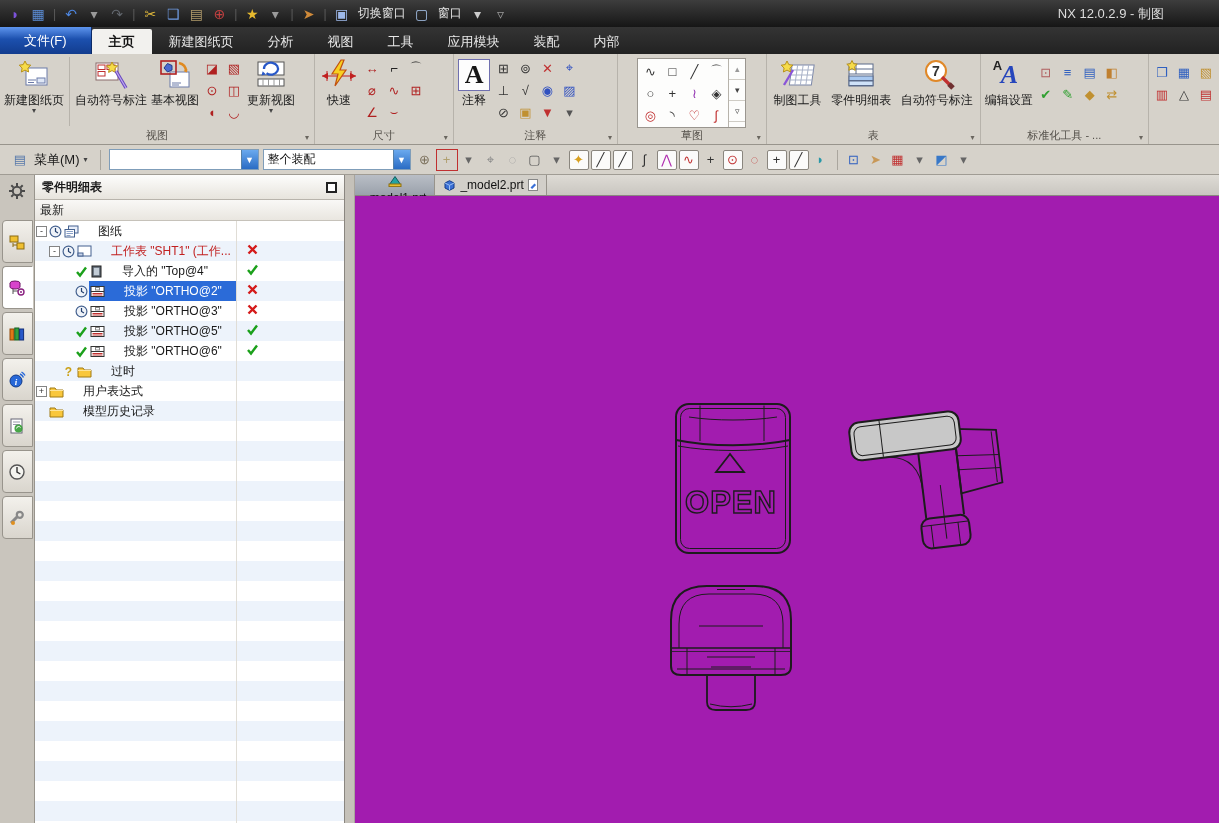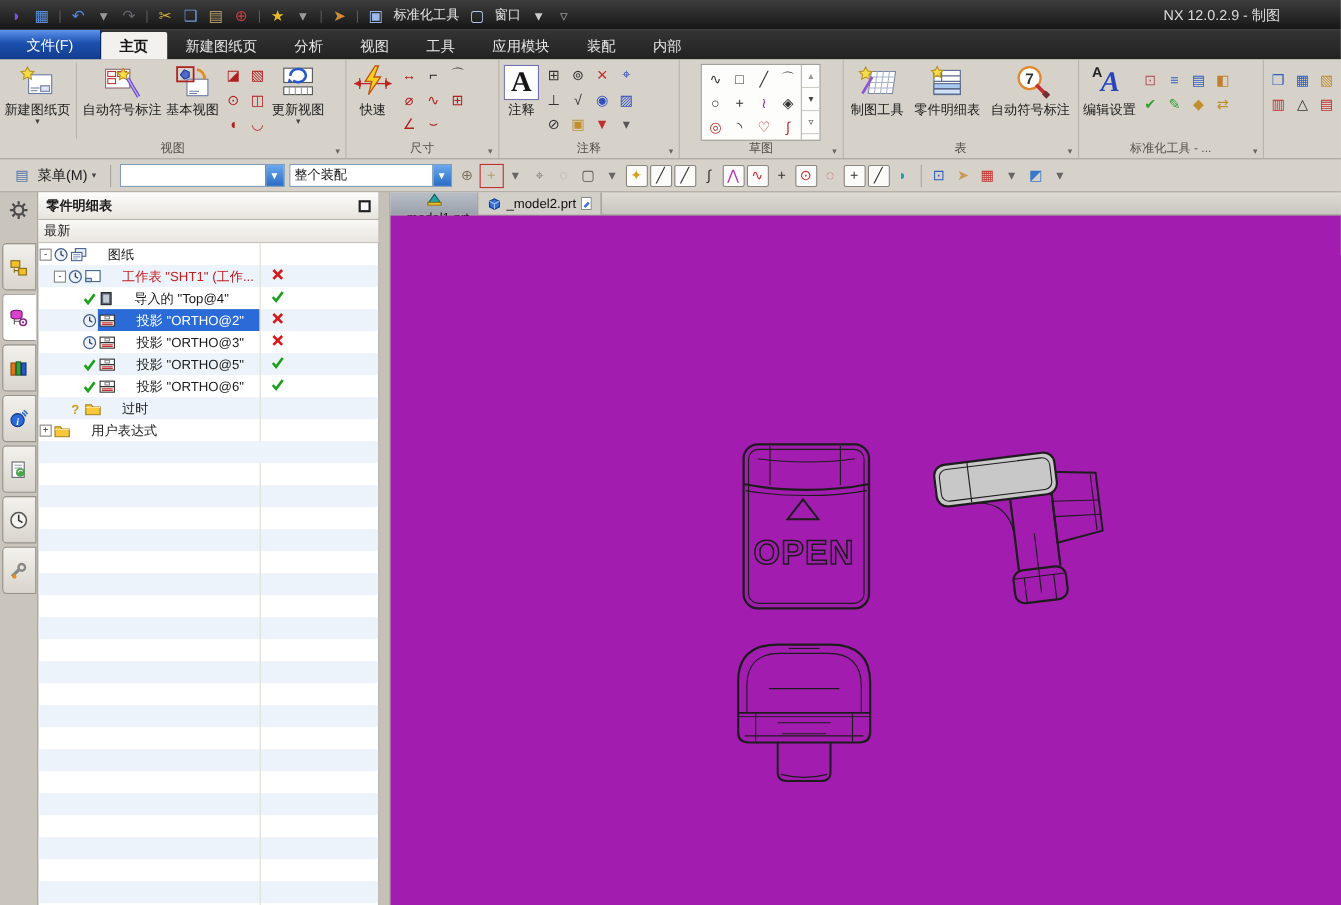--- a/index.html
+++ b/index.html
@@ -112,21 +112,21 @@
         <span class="qicon" style="color: rgb(111, 154, 224);">❑</span>
         <span class="qicon" style="color: rgb(176, 154, 106);">▤</span>
         <span class="qicon" style="color: rgb(194, 64, 64);">⊕</span>
         <span class="qsep">|</span>
         <span class="qicon" style="color: rgb(230, 185, 46);">★</span>
         <span class="qicon" style="color: rgb(154, 154, 154);">▾</span>
         <span class="qsep">|</span>
         <span class="qicon" style="color: rgb(207, 138, 58);">➤</span>
         <span class="qsep">|</span>
         <span class="qicon" style="color: rgb(157, 184, 234);">▣</span>
-        <span class="qlabel">标准化工具</span>
+        <span class="qlabel">切换窗口</span>
         <span class="qicon" style="color: rgb(169, 198, 238);">▢</span>
         <span class="qlabel">窗口</span>
         <span class="qicon" style="color: rgb(204, 204, 204);">▾</span>
         <span class="qicon" style="color: rgb(153, 153, 153);">▿</span>
       </div>
     <div class="win-title">NX 12.0.2.9 - 制图</div>
   </div>
 
   <div class="menubar">
     <div class="file-tab">文件(F)</div>
@@ -721,20 +721,33 @@
                     <path d="M1 3h5l1.5 2H14v7H1z" fill="#f9c73c" stroke="#a07a14"></path>
                     <path d="M1 5.5h13" stroke="#fde49a"></path>
                   </svg>
                 </span>
                 <span class="tlabel">用户表达式</span>
               </span>
             </div>
             <div class="cell-status"></div>
           </div>
           <div class="nav-row alt">
+            <div class="cell-name">
+              <span style="width: 0px; flex: 0 0 0px;"></span>
+              <span class="exp none"></span>
+              <span class="hl-wrap">
+                <span class="ticon">
+                  <svg width="15" height="13" viewBox="0 0 15 13">
+                    <path d="M1 3h5l1.5 2H14v7H1z" fill="#f9c73c" stroke="#a07a14"></path>
+                    <path d="M1 5.5h13" stroke="#fde49a"></path>
+                  </svg>
+                </span>
+                <span class="tlabel">模型历史记录</span>
+              </span>
+            </div>
             <div class="cell-status"></div>
           </div>
           <div class="nav-row">
             <div class="cell-name"></div>
             <div class="cell-status"></div>
           </div>
           <div class="nav-row alt">
             <div class="cell-name"></div>
             <div class="cell-status"></div>
           </div>

